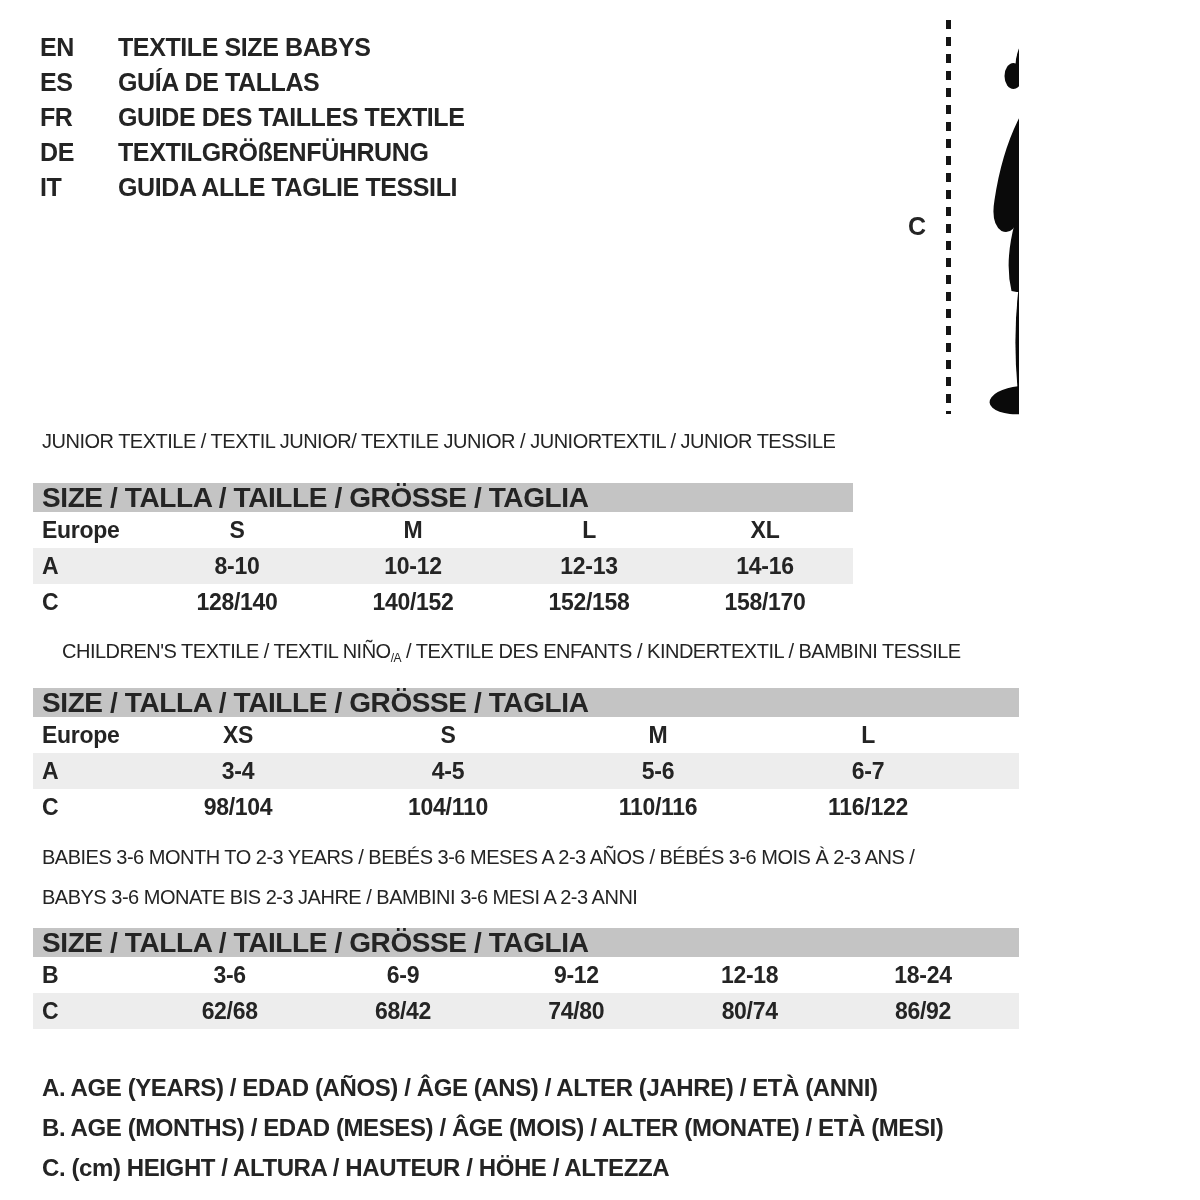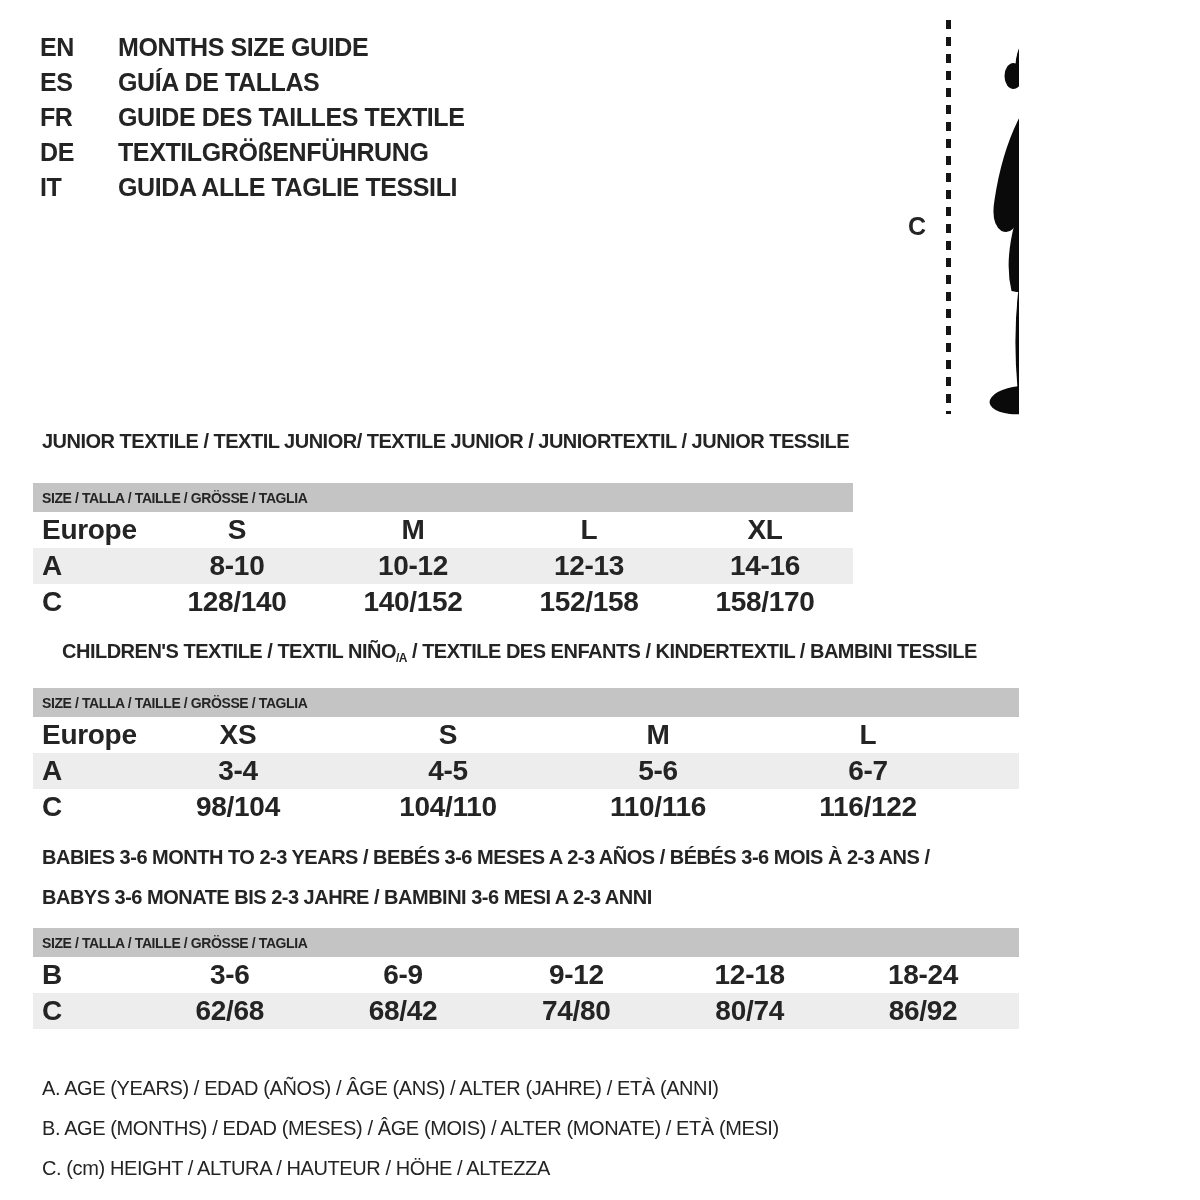--- a/index.html
+++ b/index.html
@@ -18,56 +18,56 @@
 
   
   .measure-line {
     position:absolute; left:946px; top:20px; width:5px; height:394px;
     background-image:repeating-linear-gradient(to bottom, #141414 0 9px, transparent 9px 17px);
   }
   .figure-label { position:absolute; left:908px; top:212px; font-weight:700; font-size:25px; }
   .baby-figure { position:absolute; left:962px; top:18px; width:180px; height:404px; }
 
   
-  .section-title { position:absolute; left:42px; font-weight:700; font-size:20px; letter-spacing:-0.5px; white-space:nowrap; }
+  .section-title { position:absolute; left:42px; font-weight:400; font-size:20px; letter-spacing:-0.5px; white-space:nowrap; }
   .section-title .subscript { font-size:12px; vertical-align:-4px; }
 
   
   .size-table { position:absolute; left:33px; }
   .t-head {
-    background:#c4c4c4; font-weight:700; font-size:14px; letter-spacing:-0.4px;
+    background:#c4c4c4; font-weight:700; font-size:28px; letter-spacing:-0.4px;
     height:29px; display:flex; align-items:center; padding-left:9px; box-sizing:border-box;
   }
   .t-row {
     display:grid; align-items:center; height:36px;
-    font-weight:700; font-size:28px; letter-spacing:-0.3px;
+    font-weight:700; font-size:23px; letter-spacing:-0.3px;
   }
   .t-row .cell { text-align:center; }
   .t-row .label { text-align:left; padding-left:9px; }
   .shaded { background:#ededed; }
   .junior-table { width:820px; }
   .junior-table .t-row { grid-template-columns:116px repeat(4, 1fr); }
   .children-table { width:1150px; }
   .children-table .t-row { grid-template-columns:100px repeat(5, 1fr); }
   .babies-table { width:1150px; }
   .babies-table .t-row { grid-template-columns:110px repeat(6, 1fr); }
 
   
   .legend-block { position:absolute; left:42px; top:1068px; }
-  .legend-line { font-weight:400; font-size:20px; line-height:40px; letter-spacing:-0.4px; white-space:nowrap; }
+  .legend-line { font-weight:700; font-size:24px; line-height:40px; letter-spacing:-0.4px; white-space:nowrap; }
 </style>
 </head>
 <body>
 
 <div class="canvas">
 
   <div class="lang-block">
     <div class="lang-row">
       <span class="lang-code">EN</span>
-      <span class="lang-text">MONTHS SIZE GUIDE</span>
+      <span class="lang-text">TEXTILE SIZE BABYS</span>
     </div>
     <div class="lang-row">
       <span class="lang-code">ES</span>
       <span class="lang-text">GUÍA DE TALLAS</span>
     </div>
     <div class="lang-row">
       <span class="lang-code">FR</span>
       <span class="lang-text">GUIDE DES TAILLES TEXTILE</span>
     </div>
     <div class="lang-row">

